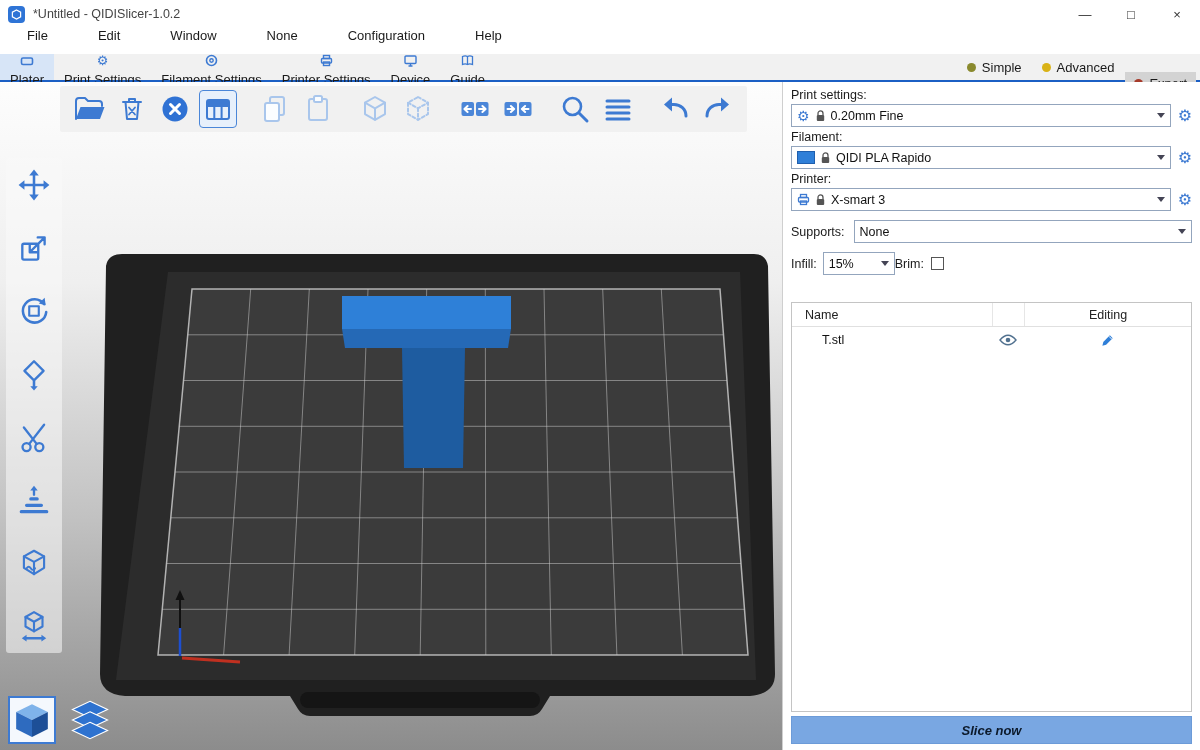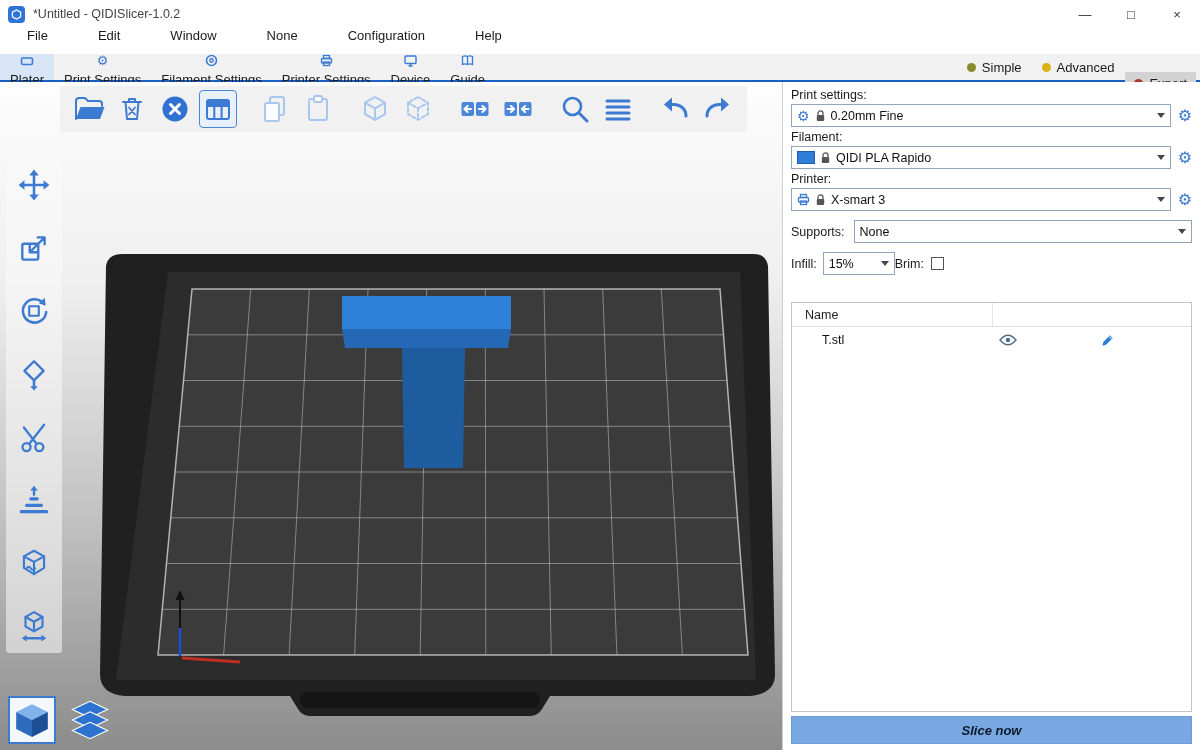--- a/index.html
+++ b/index.html
@@ -473,20 +473,21 @@
           <span class="arrow"></span>
         </div>
         <span class="plabel brim-label">Brim:</span>
         <span class="checkbox"></span>
       </div>
 
       <div class="objtable">
         <div class="ot-header">
           <span class="col-name">Name</span>
           <span class="col-eye"></span>
+          <span class="col-edit">Editing</span>
         </div>
         <div class="ot-row">
           <span class="col-name">T.stl</span>
           <span class="col-eye">
             <svg width="18" height="12" viewBox="0 0 18 12">
                 <path d="M1 6q8-9.5 16 0-8 9.5-16 0z" fill="none" stroke="#51718f" stroke-width="1.4"></path>
                 <circle cx="9" cy="6" r="2.3" fill="#51718f"></circle>
               </svg>
           </span>
           <span class="col-edit">

